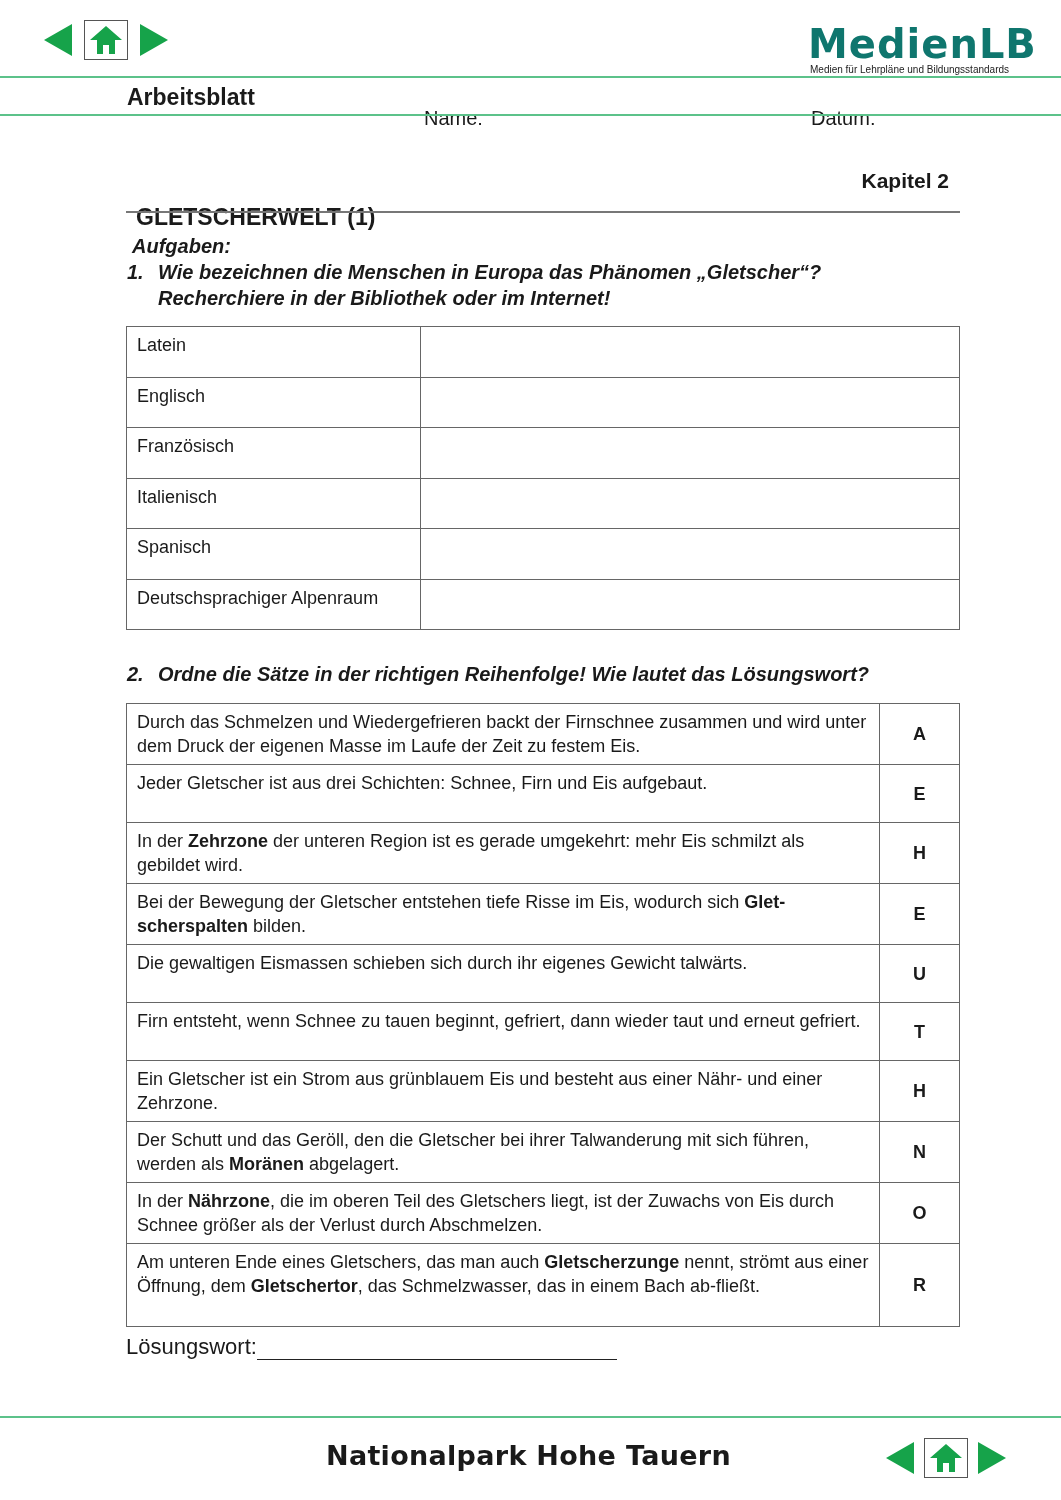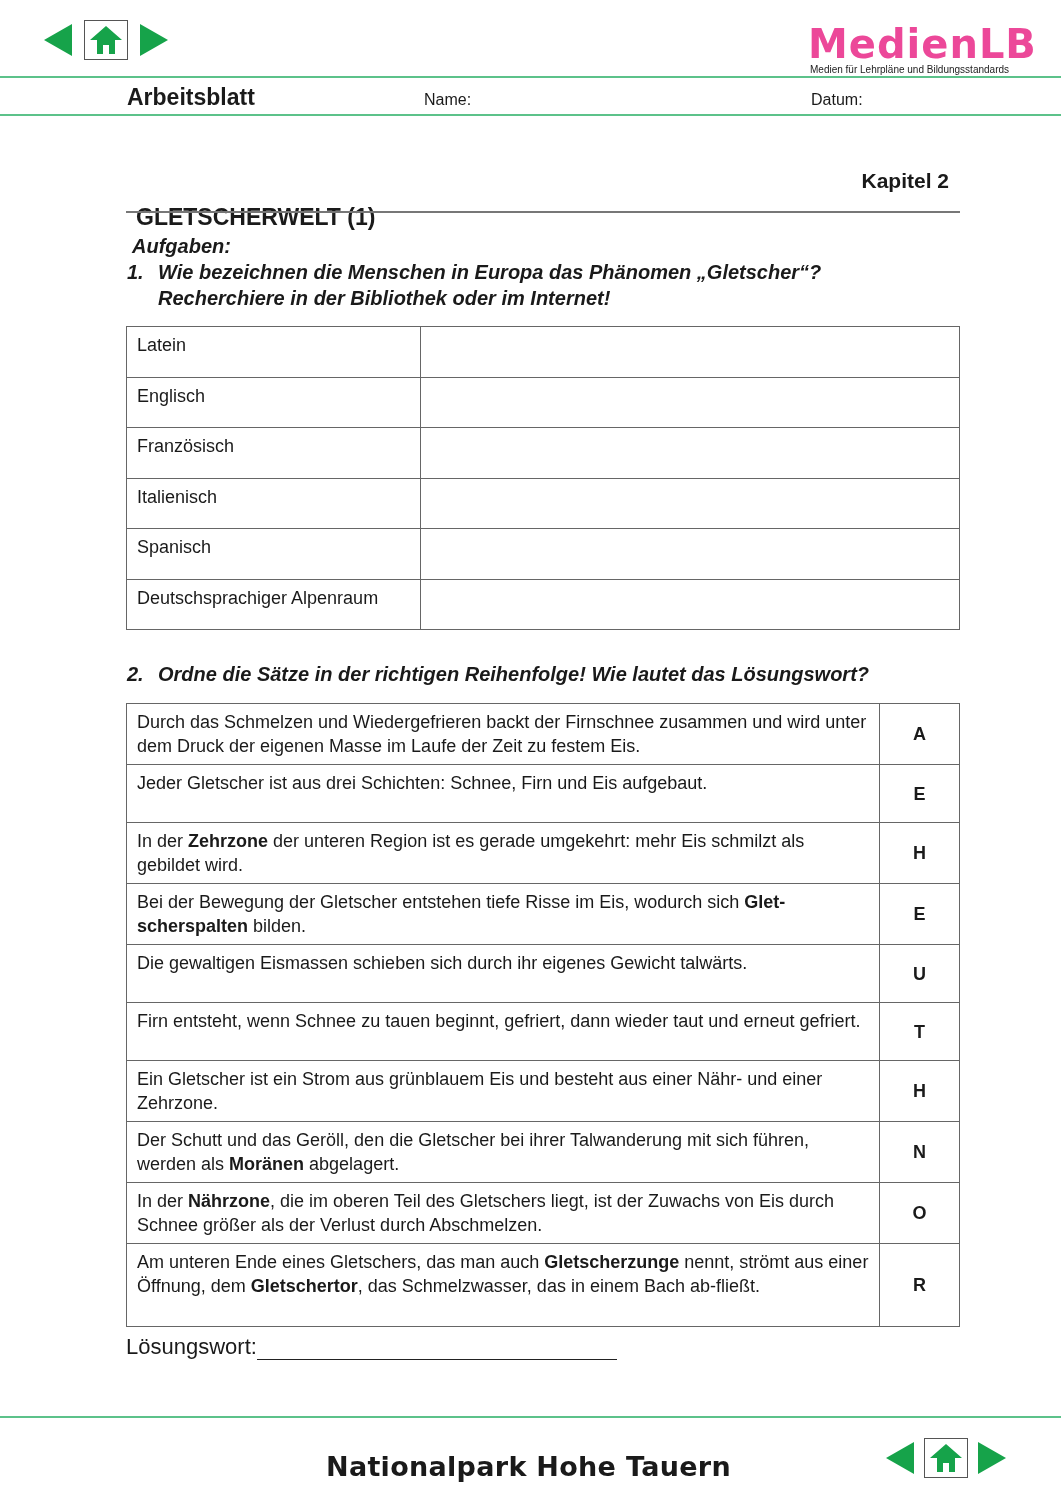--- a/index.html
+++ b/index.html
@@ -8,25 +8,25 @@
   .abs { position: absolute; }
 
   
   .nav { position: absolute; display: flex; align-items: center; }
   .arrow-left { width: 0; height: 0; border-top: 16px solid transparent; border-bottom: 16px solid transparent; border-right: 28px solid #16a34a; cursor: pointer; }
   .arrow-right { width: 0; height: 0; border-top: 16px solid transparent; border-bottom: 16px solid transparent; border-left: 28px solid #16a34a; cursor: pointer; }
   .home-box { width: 44px; height: 40px; border: 1.5px solid #555; box-sizing: border-box; display: flex; align-items: center; justify-content: center; margin: 0 12px; cursor: pointer; background:#fff; }
 
   .hline { position: absolute; left: 0; width: 1061px; height: 2px; background: #5cc28a; }
 
-  .logo-main { font-family: "DejaVu Sans", sans-serif; font-weight: bold; font-size: 40px; letter-spacing: 1px; line-height: 40px; color: #ec4899; }
+  .logo-main { font-family: "DejaVu Sans", sans-serif; font-weight: bold; font-size: 40px; letter-spacing: 1px; line-height: 40px; color: #0f766e; }
   .logo-sub { font-size: 10px; color: #222; line-height: 11px; }
 
   .sheet-label { font-weight: bold; font-size: 23px; }
-  .field-label { font-size: 16px; }
+  .field-label { font-size: 20px; margin-top: 16px; }
 
   .title { font-weight: bold; font-size: 23px; margin-top: 36px; }
   .chapter { font-weight: bold; font-size: 21px; }
   .rule { position: absolute; left: 126px; width: 834px; height: 2px; background: #777; }
 
   .task { font-weight: bold; font-style: italic; font-size: 20px; line-height: 26px; }
 
   table { border-collapse: collapse; position: absolute; }
   td { border: 1.5px solid #666; vertical-align: top; font-size: 18px; line-height: 24px; padding: 6px 10px; box-sizing: border-box; }
   .letter { text-align: center; vertical-align: middle; font-weight: bold; font-size: 18px; }
@@ -145,21 +145,21 @@
         <td class="letter" style="width: 80px;">R</td>
       </tr>
     </tbody>
 </table>
 
 <div class="abs solution" style="left:126px; top:1334px;">
   <span>Lösungswort:</span><span class="solution-line"></span>
 </div>
 
 <div class="hline" style="top:1416px;"></div>
-<div class="abs footer-title" style="left:326px; top:1440px;margin-top:11px;">Nationalpark Hohe Tauern</div>
+<div class="abs footer-title" style="left:326px; top:1440px;">Nationalpark Hohe Tauern</div>
 <div class="nav" style="left:886px; top:1438px;">
   <div class="arrow-left"></div>
   <div class="home-box" style="margin:0 10px;">
     <svg width="34" height="30" viewBox="0 0 34 30">
       <polygon points="17,1 33,15 26,15 26,29 20,29 20,20 14,20 14,29 8,29 8,15 1,15" fill="#16a34a"></polygon>
     </svg>
   </div>
   <div class="arrow-right"></div>
 </div>
 

